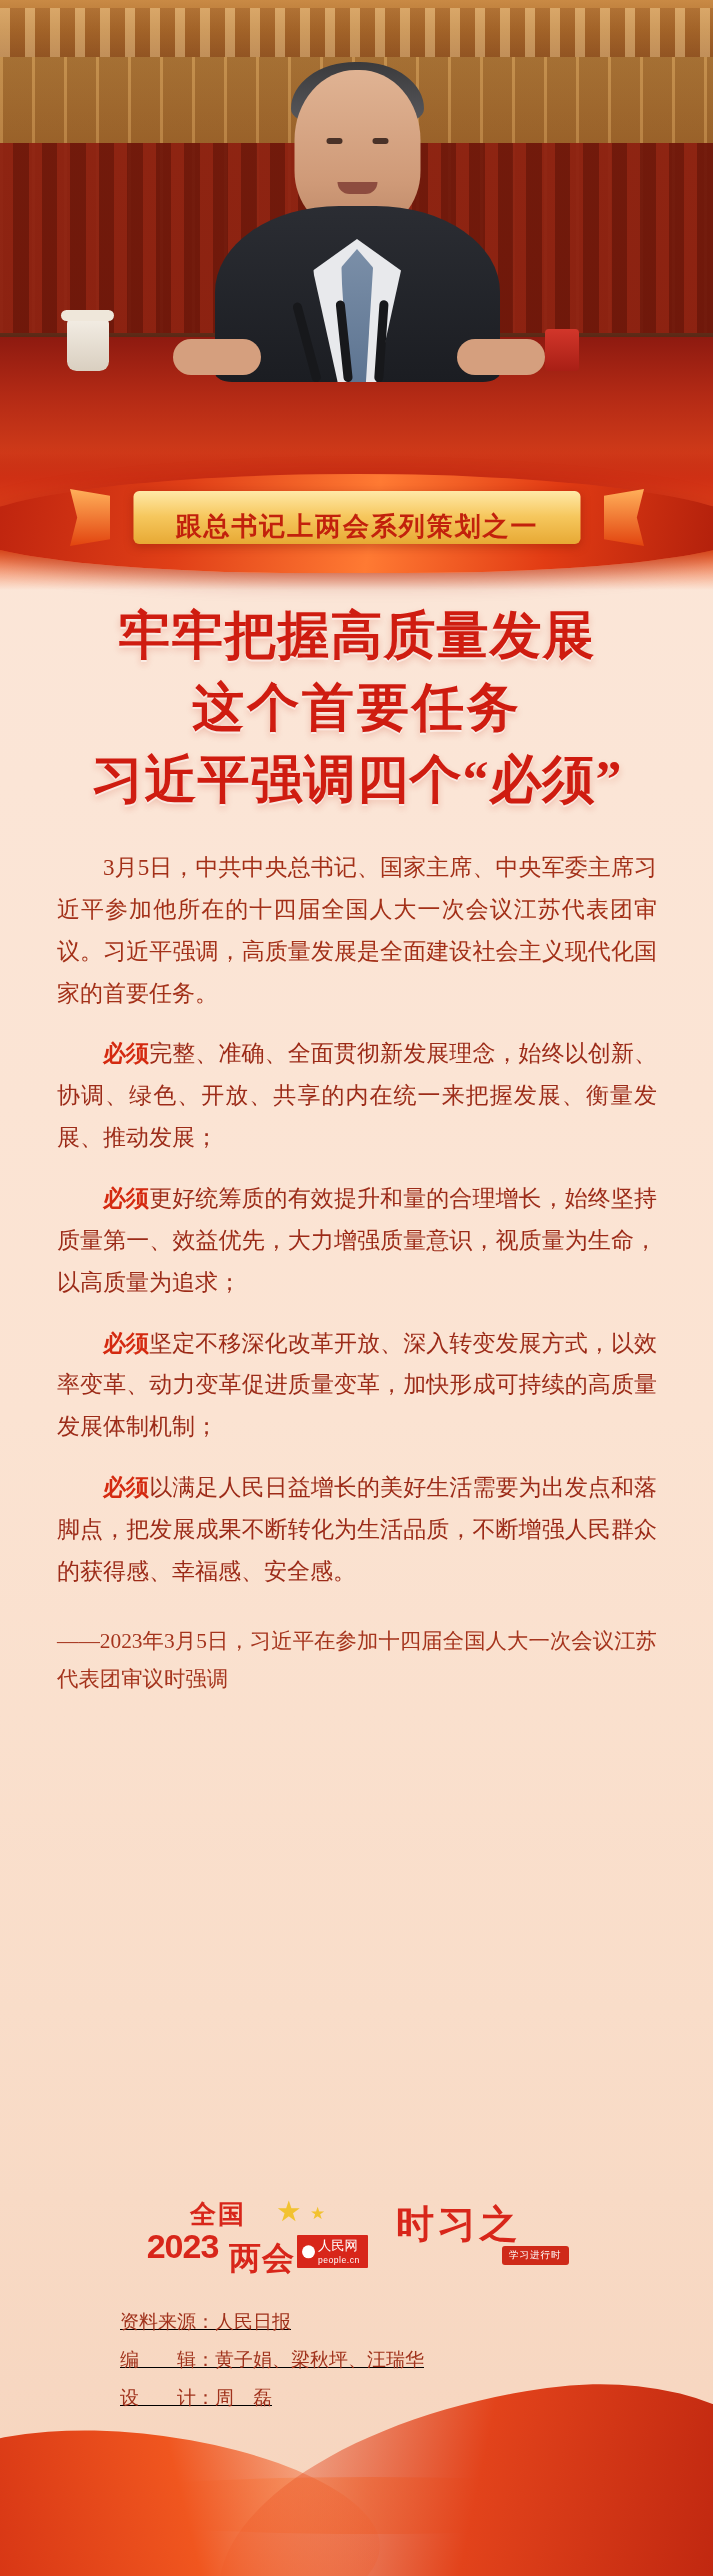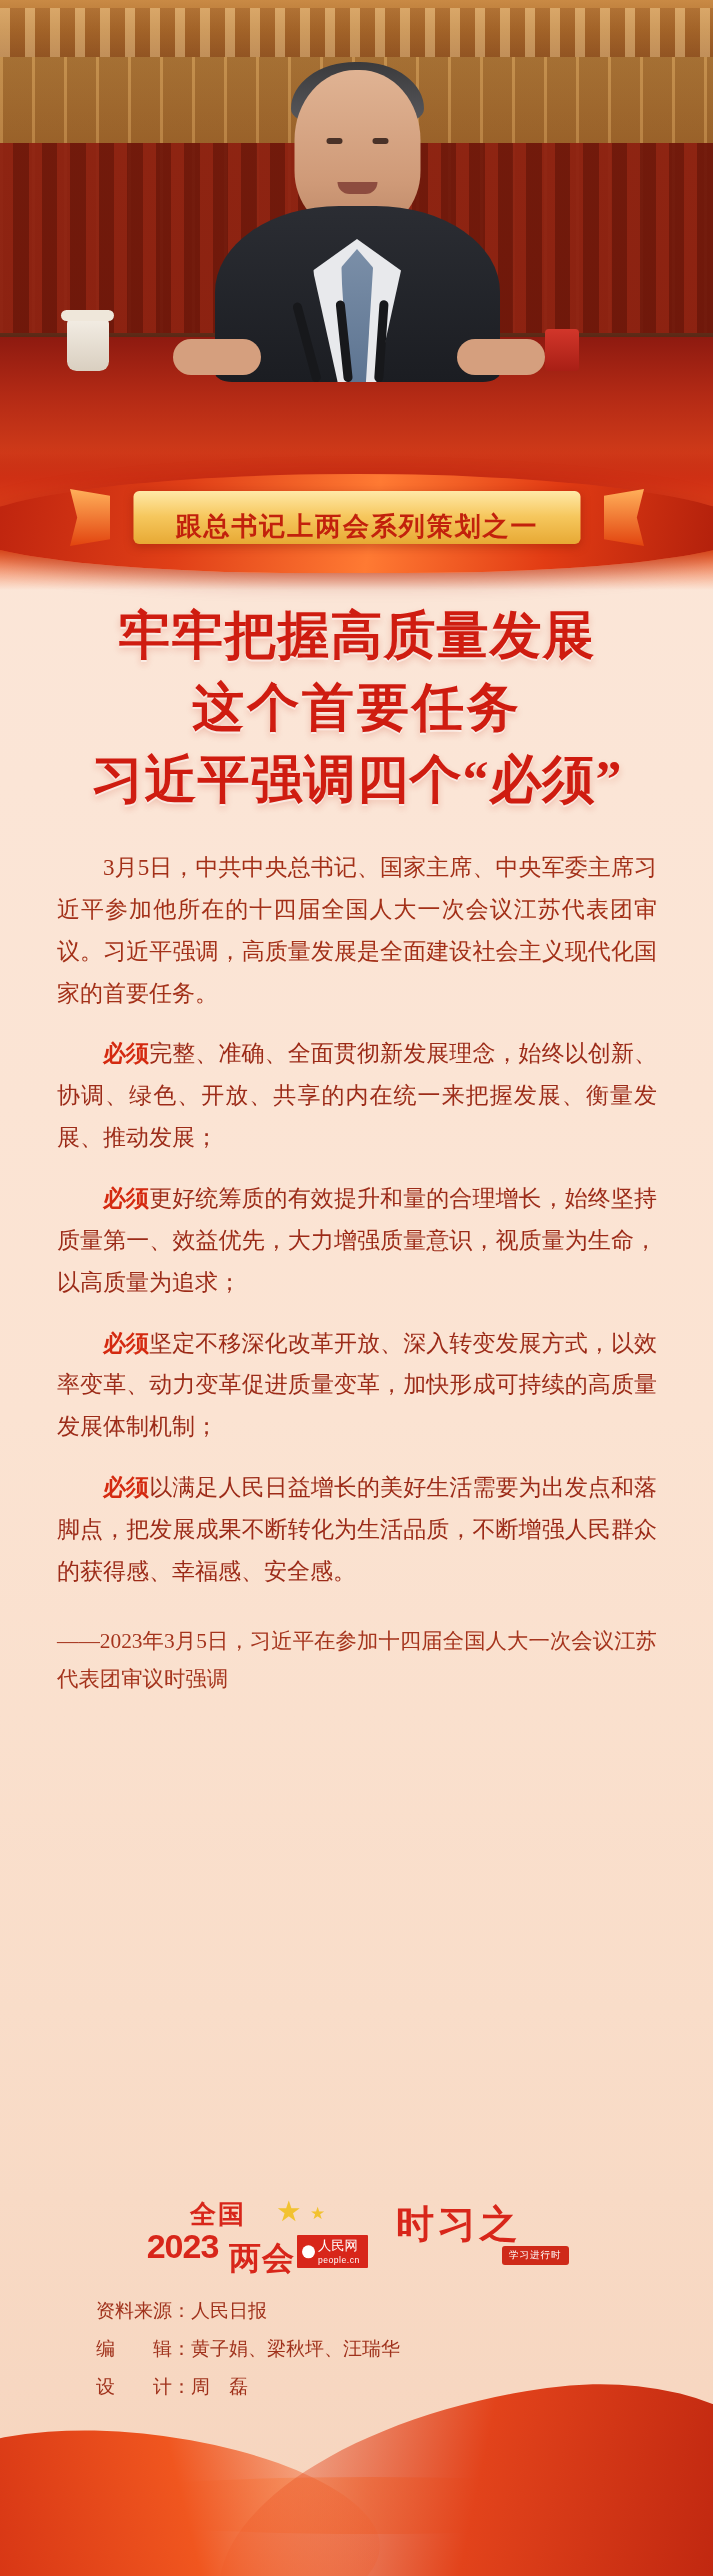--- a/index.html
+++ b/index.html
@@ -222,21 +222,21 @@
     position: absolute; top: 5.7px; left: 0;
     font-size: 38px; font-weight: 700; color: #d8261a; letter-spacing: 3.8px;
   }
   .sxz-badge {
     position: absolute; bottom: 3.8px; right: 3.8px;
     background: #cf2a19; color: #fff; font-size: 9.5px; padding: 2.9px 7.6px; border-radius: 2.9px;
     font-family: "Liberation Sans", sans-serif; letter-spacing: 1px;
   }
 
   .credits {
-    margin-top: 11px; padding-left: 96px;
+    margin-top: 22px; padding-left: 120px; text-decoration: underline;
   }
   .credit-row {
     font-size: 19px; color: #a0321c; line-height: 2.0;
     font-family: "Liberation Serif", serif;
   }
 
   
   .bottom-deco {
     position: absolute; bottom: 0; left: 0; width: 714px; height: 219px;
     overflow: hidden;

